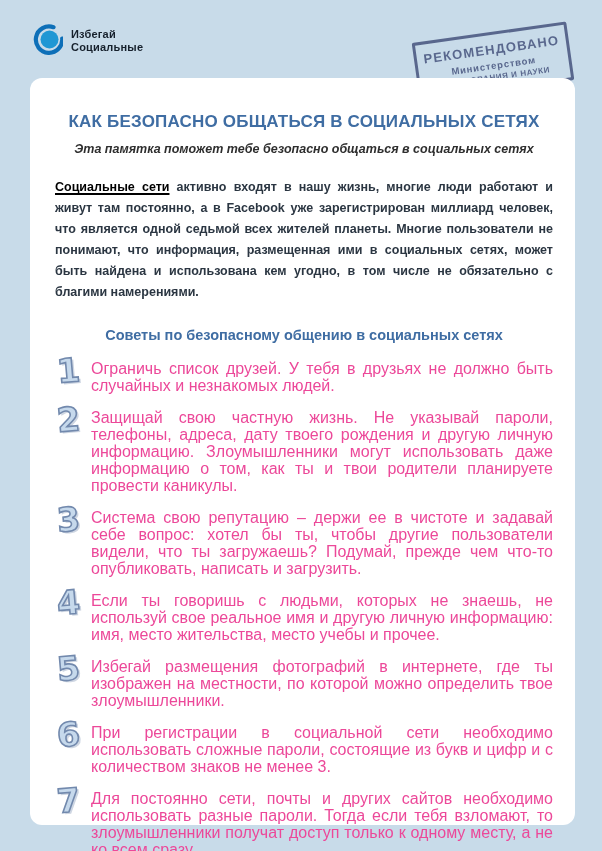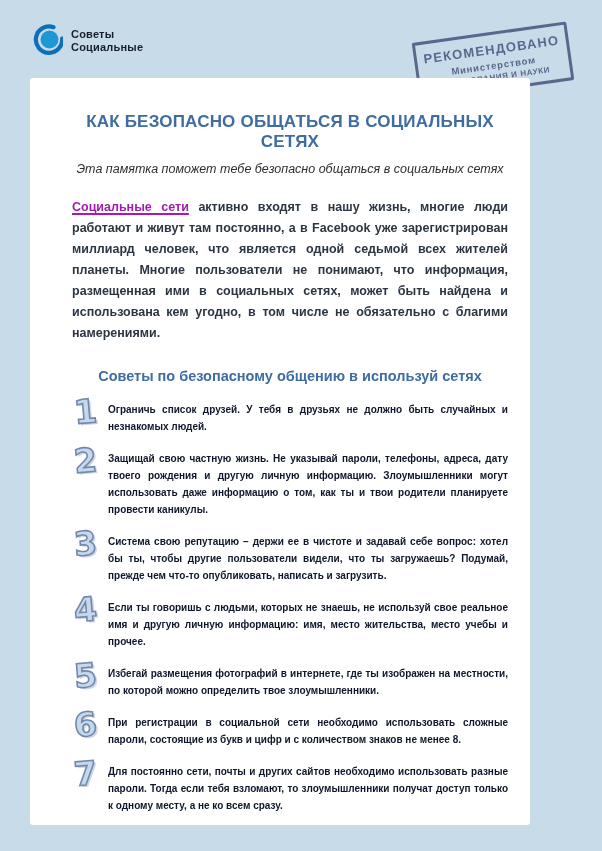--- a/index.html
+++ b/index.html
@@ -27,41 +27,41 @@
     border:3px solid #515f87;border-radius:2px;
     color:#515f87;text-align:center;
     transform:rotate(-8deg);
     opacity:.93;
   }
   .stamp-l1{font-size:13px;font-weight:bold;letter-spacing:1.2px;}
   .stamp-l2{font-size:9.5px;font-weight:bold;letter-spacing:.8px;margin-top:3px;}
   .stamp-l3{font-size:8px;font-weight:bold;letter-spacing:.6px;margin-top:2px;}
   
   .card{
-    position:absolute;left:30px;top:78px;width:500px;height:747px;
-    background:#ffffff;border-radius:3px;
+    position:absolute;left:30px;top:78px;width:545px;height:747px;
+    background:#ffffff;border-radius:12px;
     box-sizing:border-box;
-    padding:34px 22px 0 42px;
+    padding:34px 22px 0 25px;
   }
   .title{
     margin:0;text-align:center;
     font-size:17px;font-weight:bold;color:#3f6da3;
     letter-spacing:.2px;line-height:20px;
   }
   .subtitle{
     margin:10px 0 0;text-align:center;
-    font-style:italic;font-size:12.5px;color:#2e2e2e;line-height:15px;
+    font-style:italic;font-size:12.5px;color:#2e2e2e;line-height:15px;font-weight:bold;
   }
   .intro{
     margin:20px 0 0;
     font-size:12.5px;font-weight:bold;line-height:21px;
     text-align:justify;color:#2b3642;
   }
   .intro .lead{
-    color:#a21caf;
+    color:#000000;
     text-decoration:underline;
     text-decoration-thickness:1.5px;
     text-underline-offset:2px;
   }
   .tips-heading{
     margin:24px 0 0;text-align:center;
     font-size:14.5px;font-weight:bold;color:#3f6da3;line-height:17px;
   }
   .tips-list{
     list-style:none;margin:16px 0 0;padding:0;
@@ -75,51 +75,51 @@
     font-size:33px;line-height:30px;font-weight:bold;
     color:#c6d9ec;
     -webkit-text-stroke:1.6px #7289ad;
     text-shadow:2px 2px 0 rgba(114,137,173,.35);
     transform:rotate(-5deg);
     margin-top:-4px;
     text-align:center;
   }
   .tip-text{
     flex:1;
-    font-size:10px;font-weight:bold;line-height:17px;
-    text-align:justify;color:#0f172a;
+    font-size:16px;font-weight:normal;line-height:17px;
+    text-align:justify;color:#ec4899;
   }
 </style>
 </head>
 <body>
 
 <div class="logo">
   <span class="logo-icon">
     <svg width="30" height="33" viewBox="0 0 30 33">
       <circle cx="16.5" cy="15.5" r="9" fill="#1f97d4"></circle>
       <path d="M 20.5 3.2 A 13.2 13.2 0 1 0 29.2 14.5" fill="none" stroke="#0d6fb8" stroke-width="4.2" stroke-linecap="round"></path>
     </svg>
   </span>
   <span class="logo-text">
-    <span>Советы</span>
+    <span>Избегай</span>
     <span>Социальные</span>
   </span>
 </div>
 
 <div class="stamp">
   <div class="stamp-l1">РЕКОМЕНДОВАНО</div>
   <div class="stamp-l2">Министерством</div>
   <div class="stamp-l3">ОБРАЗОВАНИЯ И НАУКИ</div>
 </div>
 
 <main class="card">
   <h1 class="title">КАК БЕЗОПАСНО ОБЩАТЬСЯ В СОЦИАЛЬНЫХ СЕТЯХ</h1>
   <p class="subtitle">Эта памятка поможет тебе безопасно общаться в социальных сетях</p>
   <p class="intro"><span class="lead">Социальные сети</span><span> активно входят в нашу жизнь, многие люди работают и живут там постоянно, а в Facebook уже зарегистрирован миллиард человек, что является одной седьмой всех жителей планеты. Многие пользователи не понимают, что информация, размещенная ими в социальных сетях, может быть найдена и использована кем угодно, в том числе не обязательно с благими намерениями.</span></p>
-  <h2 class="tips-heading">Советы по безопасному общению в используй сетях</h2>
+  <h2 class="tips-heading">Советы по безопасному общению в социальных сетях</h2>
   <ol class="tips-list" id="tips-list">
   <li class="tip">
     <span class="tip-number">1</span>
     <span class="tip-text">Ограничь список друзей. У тебя в друзьях не должно быть случайных и незнакомых людей.</span>
   </li>
 
   <li class="tip">
     <span class="tip-number">2</span>
     <span class="tip-text">Защищай свою частную жизнь. Не указывай пароли, телефоны, адреса, дату твоего рождения и другую личную информацию. Злоумышленники могут использовать даже информацию о том, как ты и твои родители планируете провести каникулы.</span>
   </li>
@@ -134,21 +134,21 @@
     <span class="tip-text">Если ты говоришь с людьми, которых не знаешь, не используй свое реальное имя и другую личную информацию: имя, место жительства, место учебы и прочее.</span>
   </li>
 
   <li class="tip">
     <span class="tip-number">5</span>
     <span class="tip-text">Избегай размещения фотографий в интернете, где ты изображен на местности, по которой можно определить твое злоумышленники.</span>
   </li>
 
   <li class="tip">
     <span class="tip-number">6</span>
-    <span class="tip-text">При регистрации в социальной сети необходимо использовать сложные пароли, состоящие из букв и цифр и с количеством знаков не менее 8.</span>
+    <span class="tip-text">При регистрации в социальной сети необходимо использовать сложные пароли, состоящие из букв и цифр и с количеством знаков не менее 3.</span>
   </li>
 
   <li class="tip">
     <span class="tip-number">7</span>
     <span class="tip-text">Для постоянно сети, почты и других сайтов необходимо использовать разные пароли. Тогда если тебя взломают, то злоумышленники получат доступ только к одному месту, а не ко всем сразу.</span>
   </li>
 </ol>
 </main>
 
 </body></html>

